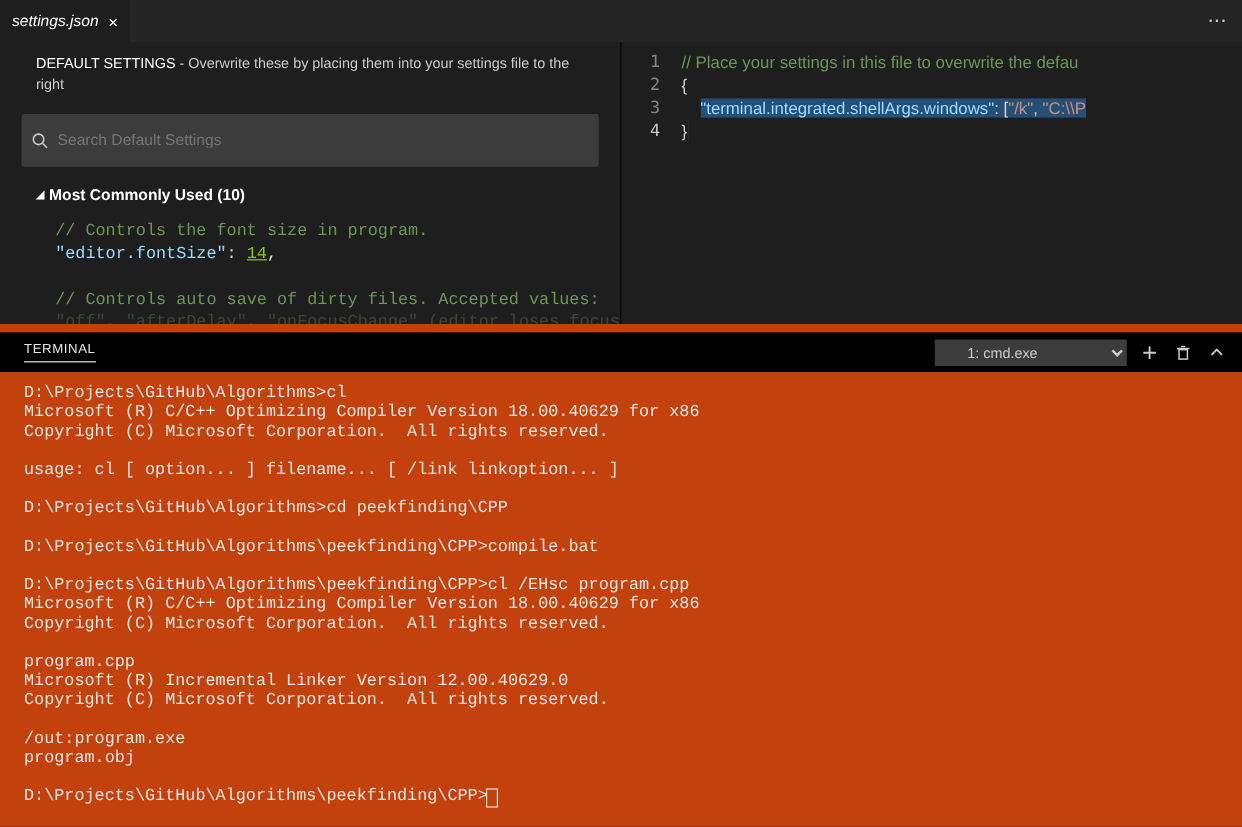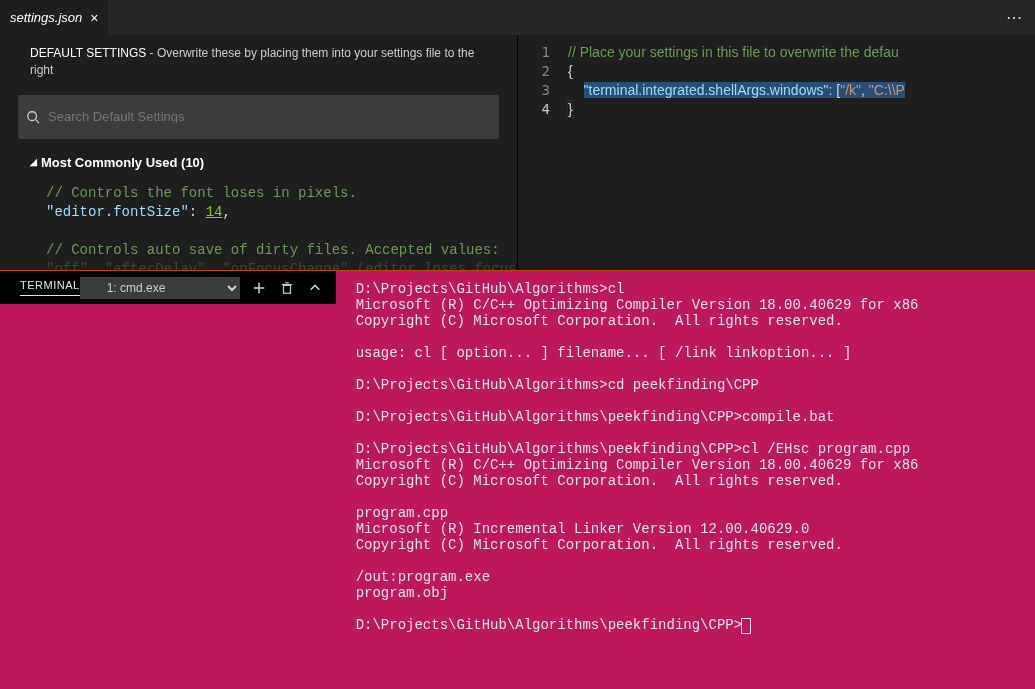--- a/index.html
+++ b/index.html
@@ -139,23 +139,24 @@
   }
   .sel {
     background: #264f78;
   }
   .cursor-line {
     outline: 1px solid #282828;
   }
   .panel {
     position: absolute;
     left: 0; right: 0; top: 270px; bottom: 0;
-    background: #be185d;
-    border-top: 1px solid #c2410c;
-    display: flex;
+    background: #c2410c;
+    border-top: 7px solid #c2410c;
+    display: flex;
+    flex-direction: column;
   }
   .panel-header {
     height: 33px;
     display: flex;
     align-items: center;
     justify-content: space-between;
     padding: 0 12px 0 20px;
     background: #000;
   }
   .panel-title {
@@ -230,21 +231,21 @@
               <line x1="11" y1="11" x2="15" y2="15"></line>
             </svg>
         </span>
         <input class="search-input" placeholder="Search Default Settings" style="">
       </div>
     </div>
     <div class="section-header">
       <span class="tri">◢</span>
       <span>Most Commonly Used (10)</span>
     </div>
-    <div class="default-code"><span class="c-comment">// Controls the font loses in pixels.</span>
+    <div class="default-code"><span class="c-comment">// Controls the font size in program.</span>
 <span class="c-key">"editor.fontSize"</span><span class="c-punct">: </span><span class="c-num">14</span><span class="c-punct">,</span>
 
 <span class="c-comment">// Controls auto save of dirty files. Accepted values:</span>
 <span class="c-comment faded">"off", "afterDelay", "onFocusChange" (editor loses focus)</span></div>
   </div>
 
   <div class="right-pane">
     <div class="gutter">
       <div>1</div>
       <div>2</div>

